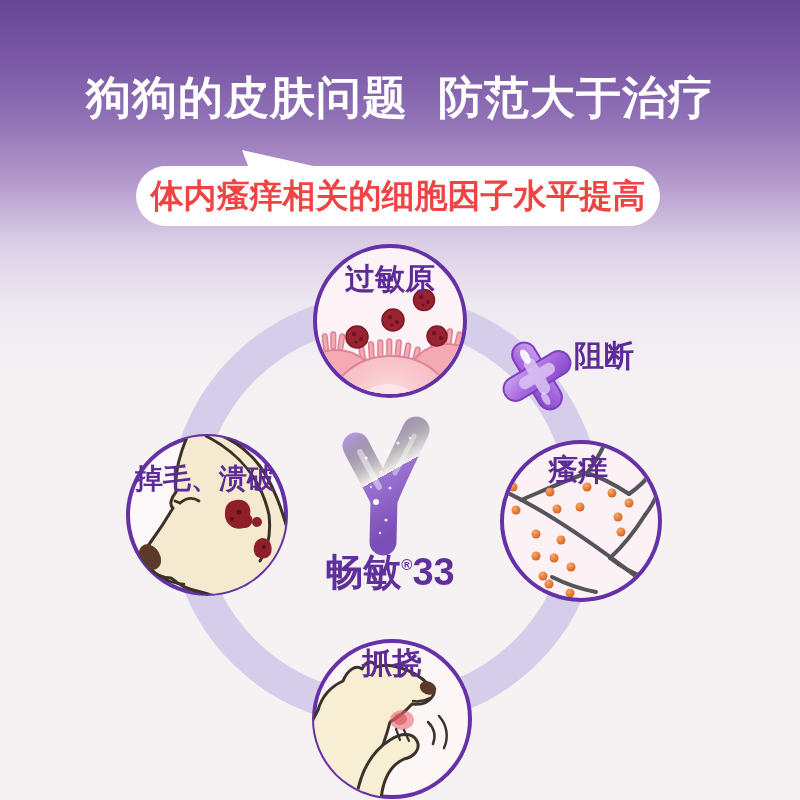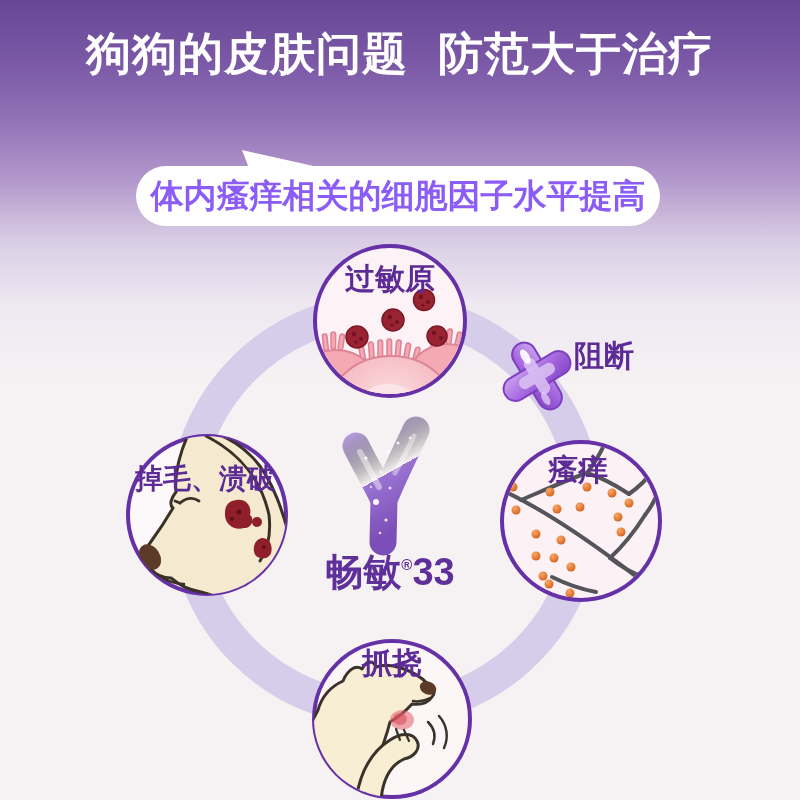--- a/index.html
+++ b/index.html
@@ -5,30 +5,30 @@
   html,body{margin:0;padding:0;}
   .stage{
     position:relative;width:800px;height:800px;overflow:hidden;
     font-family:"Liberation Sans",sans-serif;
     background:linear-gradient(180deg,
       #674796 0%, #7b59a7 8%, #9172b6 15%, #b59bcd 23%,
       #d9cde5 30%, #eee8f1 38%, #f6f2f3 48%, #f6f2f3 100%);
   }
   .headline{
     position:absolute;left:0;width:800px;text-align:center;color:#ffffff;
-    font-weight:800;white-space:nowrap;
+    font-weight:800;white-space:nowrap;margin-top:44px;
   }
   .headline.l1{top:24px;font-size:45px;letter-spacing:1px;}
   .headline.l1 .gap{display:inline-block;width:30px;}
   .headline.l2{top:82px;font-size:57px;letter-spacing:1px;}
   .bubble{
     position:absolute;left:136px;top:166px;width:524px;height:60px;
     background:#ffffff;border-radius:30px;display:flex;align-items:center;justify-content:center;
   }
-  .bubble-text{font-size:33px;font-weight:800;color:#8b5cf6;white-space:nowrap;}
+  .bubble-text{font-size:33px;font-weight:800;color:#ef4444;white-space:nowrap;}
   .bubble-tail{position:absolute;left:230px;top:144px;}
   svg text{font-family:"Liberation Sans",sans-serif;}
 </style>
 </head>
 <body>
 
 <div class="stage">
 
   <div class="headline l1"><span>狗狗的皮肤问题</span><span class="gap"></span><span>防范大于治疗</span></div>
 

